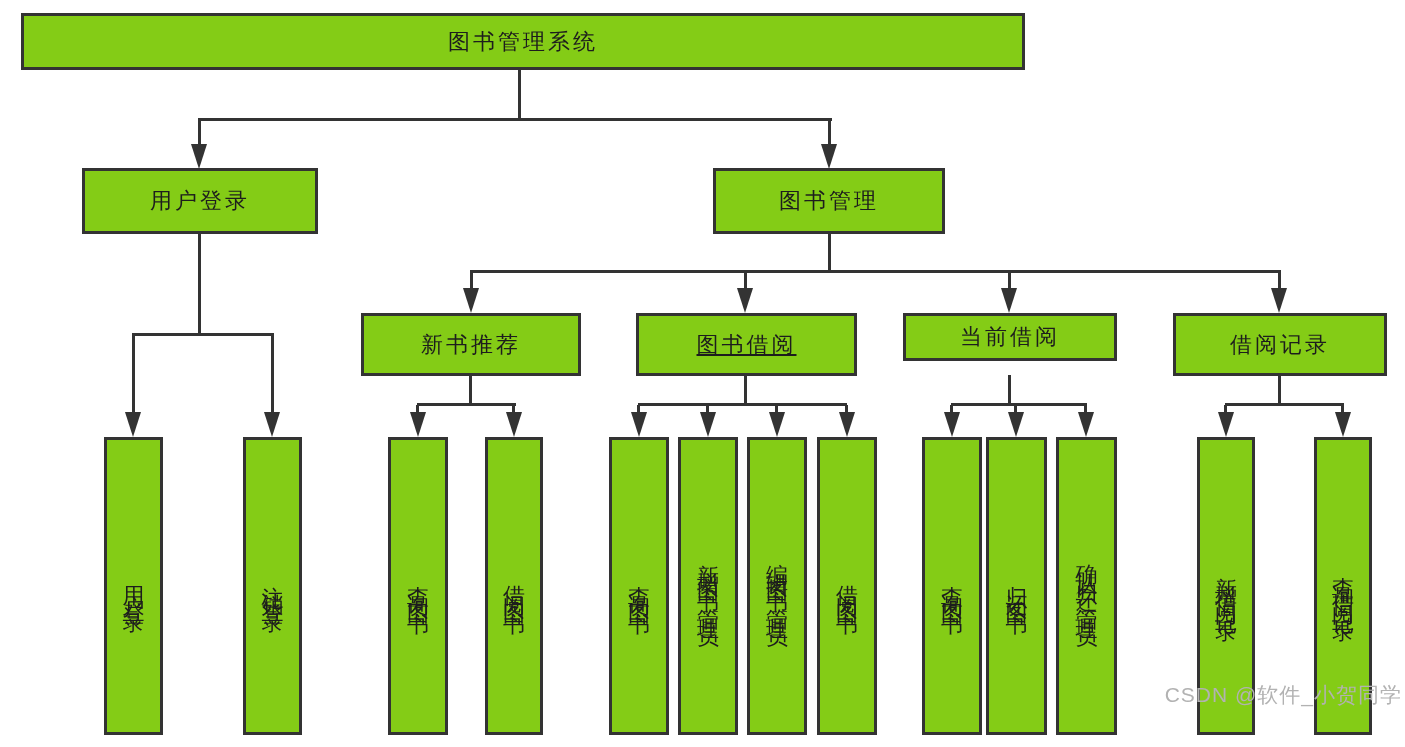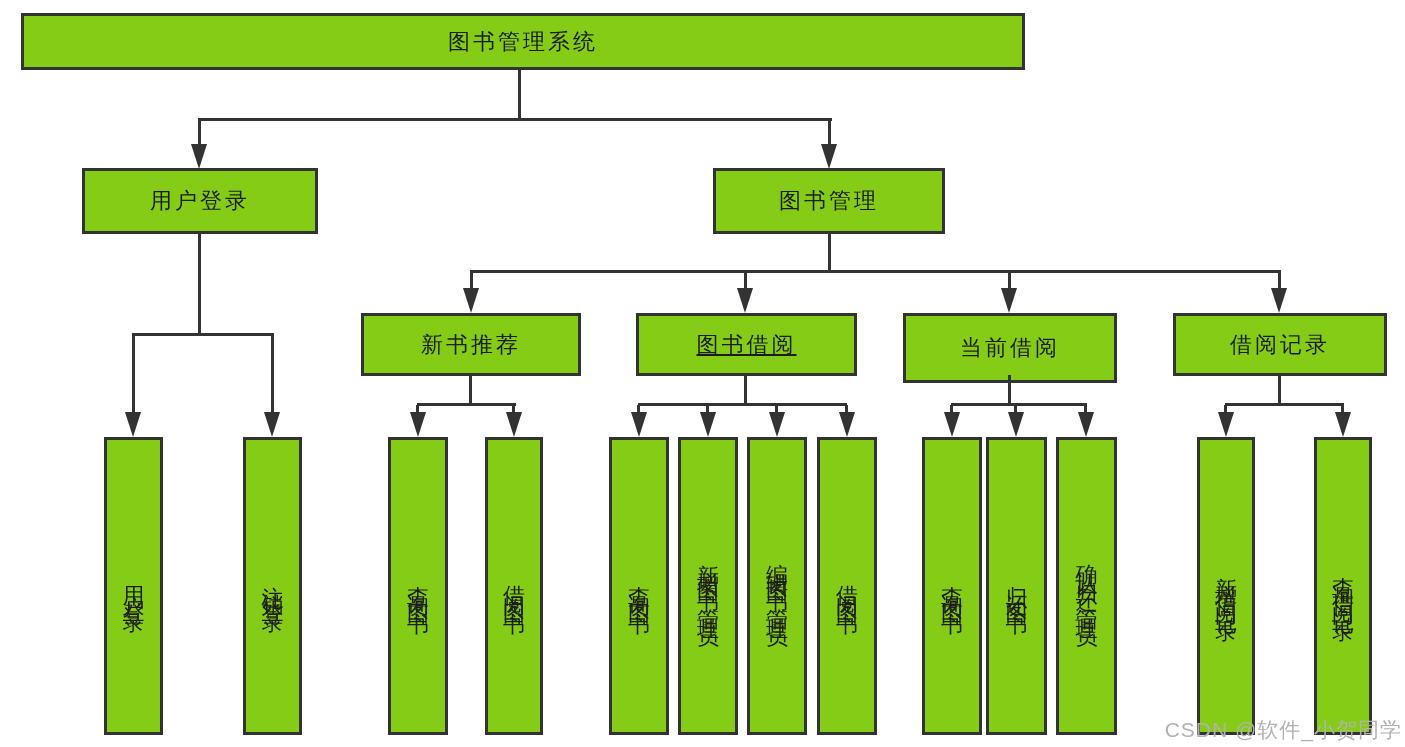--- a/index.html
+++ b/index.html
@@ -39,21 +39,21 @@
   }
   .arrow{
     position:absolute;
     width:0;height:0;
     border-left:8px solid transparent;
     border-right:8px solid transparent;
     border-top:25px solid #333333;
   }
   .watermark{
     position:absolute;
-    top:716px;
+    top:681px;
     right:3px;
     font-size:21px;
     letter-spacing:1px;
     color:#b2b2b2;
     white-space:nowrap;
     z-index:10;
   }
 </style>
 </head>
 <body>
@@ -95,21 +95,21 @@
   <div class="arrow" style="left:1001px;top:288px;"></div>
   <div class="line" style="left:1278px;top:272px;width:3px;height:18px;"></div>
   <div class="arrow" style="left:1271px;top:288px;"></div>
 
   <div class="box" style="left:361px;top:313px;width:220px;height:63px;">
     <span class="hlabel">新书推荐</span>
   </div>
   <div class="box" style="left:636px;top:313px;width:221px;height:63px;text-decoration:underline;">
     <span class="hlabel">图书借阅</span>
   </div>
-  <div class="box" style="left:903px;top:313px;width:214px;height:70px;">
+  <div class="box" style="left:903px;top:313px;width:214px;height:48px;">
     <span class="hlabel">当前借阅</span>
   </div>
   <div class="box" style="left:1173px;top:313px;width:214px;height:63px;">
     <span class="hlabel">借阅记录</span>
   </div>
 
   <div class="line" style="left:469px;top:375px;width:3px;height:30px;"></div>
   <div class="line" style="left:417px;top:403px;width:99px;height:3px;"></div>
   <div class="line" style="left:416px;top:405px;width:3px;height:10px;"></div>
   <div class="arrow" style="left:410px;top:412px;"></div>

